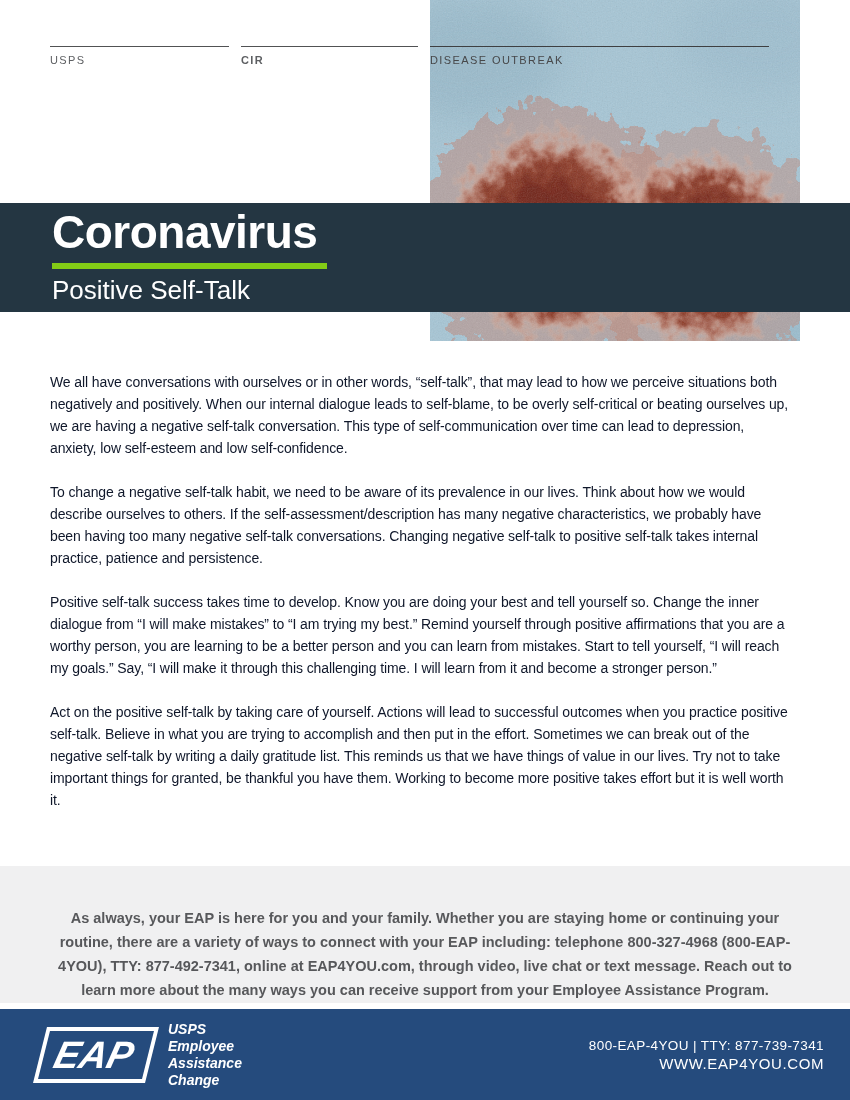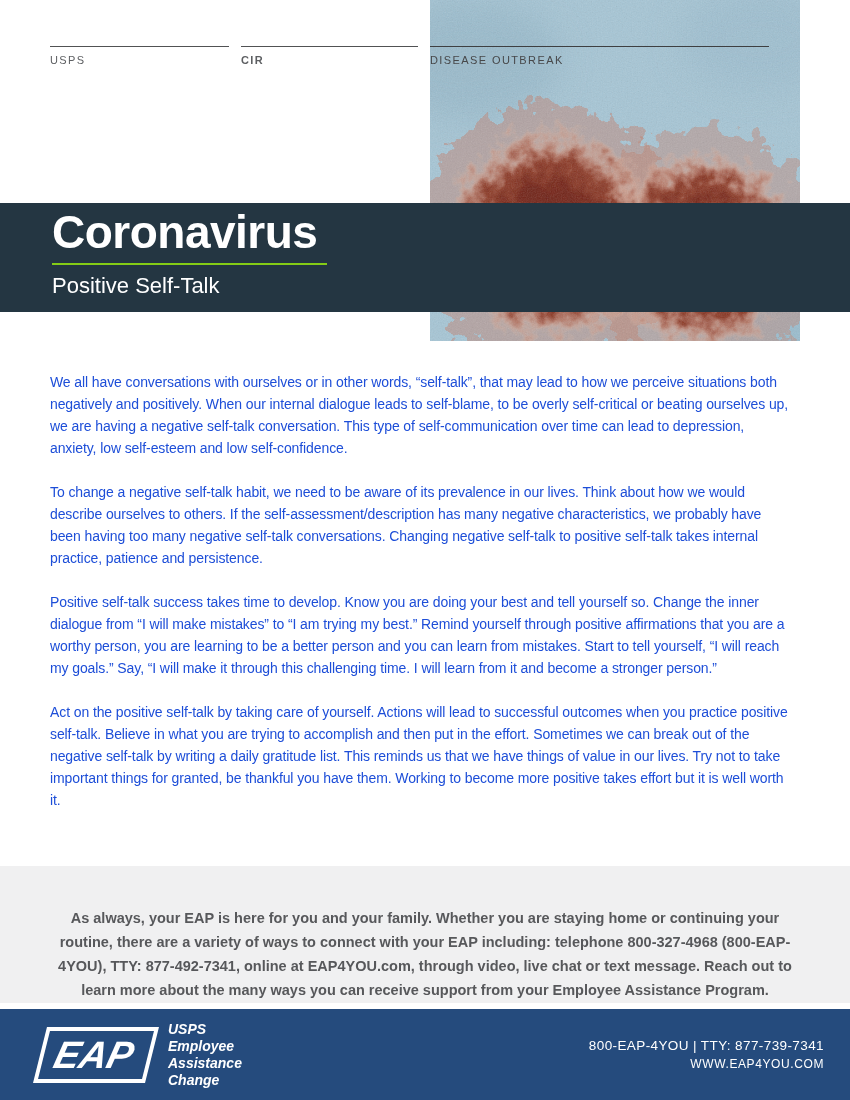--- a/index.html
+++ b/index.html
@@ -55,37 +55,37 @@
     z-index: 5;
     padding: 6px 0 0 52px;
   }
   .banner h1 {
     display: inline-block;
     margin: 0;
     color: #ffffff;
     font-size: 46px; line-height: 46px;
     font-weight: bold;
     letter-spacing: -0.5px;
-    border-bottom: 2px solid #84cc16;
+    border-bottom: 6px solid #84cc16;
     padding: 0 10px 8px 0;
   }
   .banner h2 {
     margin: 6px 0 0;
     color: #ffffff;
-    font-size: 22px; line-height: 30px;
+    font-size: 26px; line-height: 30px;
     font-weight: normal;
   }
 
   
   .body-copy { padding: 26px 56px 0 50px; }
   .body-copy p {
     margin: 0 0 22px;
     font-size: 14px; line-height: 22px;
     letter-spacing: -0.1px;
-    color: #1d4ed8;
+    color: #0f172a;
     text-align: left;
   }
 
   
   .callout {
     position: absolute; left: 0; top: 866px;
     width: 850px; height: 137px;
     background: #f0f0f1;
   }
   .callout p {
@@ -127,21 +127,21 @@
   .logo-org {
     margin-left: 16px;
     color: #ffffff;
     font-size: 14px; line-height: 17px;
     font-weight: bold;
     font-style: italic;
   }
   .contact { text-align: right; color: #ffffff; }
   .contact .line1 { font-size: 14px; font-weight: bold; line-height: 18px; letter-spacing: 0.4px; }
   .contact .line2 { font-size: 13.5px; line-height: 18px; letter-spacing: 0.4px; }
-  .contact .line3 { font-size: 12px; line-height: 18px; letter-spacing: 0.6px; }
+  .contact .line3 { font-size: 15px; line-height: 18px; letter-spacing: 0.6px; }
 </style>
 </head>
 <body>
 
 <div class="page">
 
   <header class="masthead">
 
     <div class="micrograph">
       <svg viewBox="0 0 370 341" preserveAspectRatio="none">

